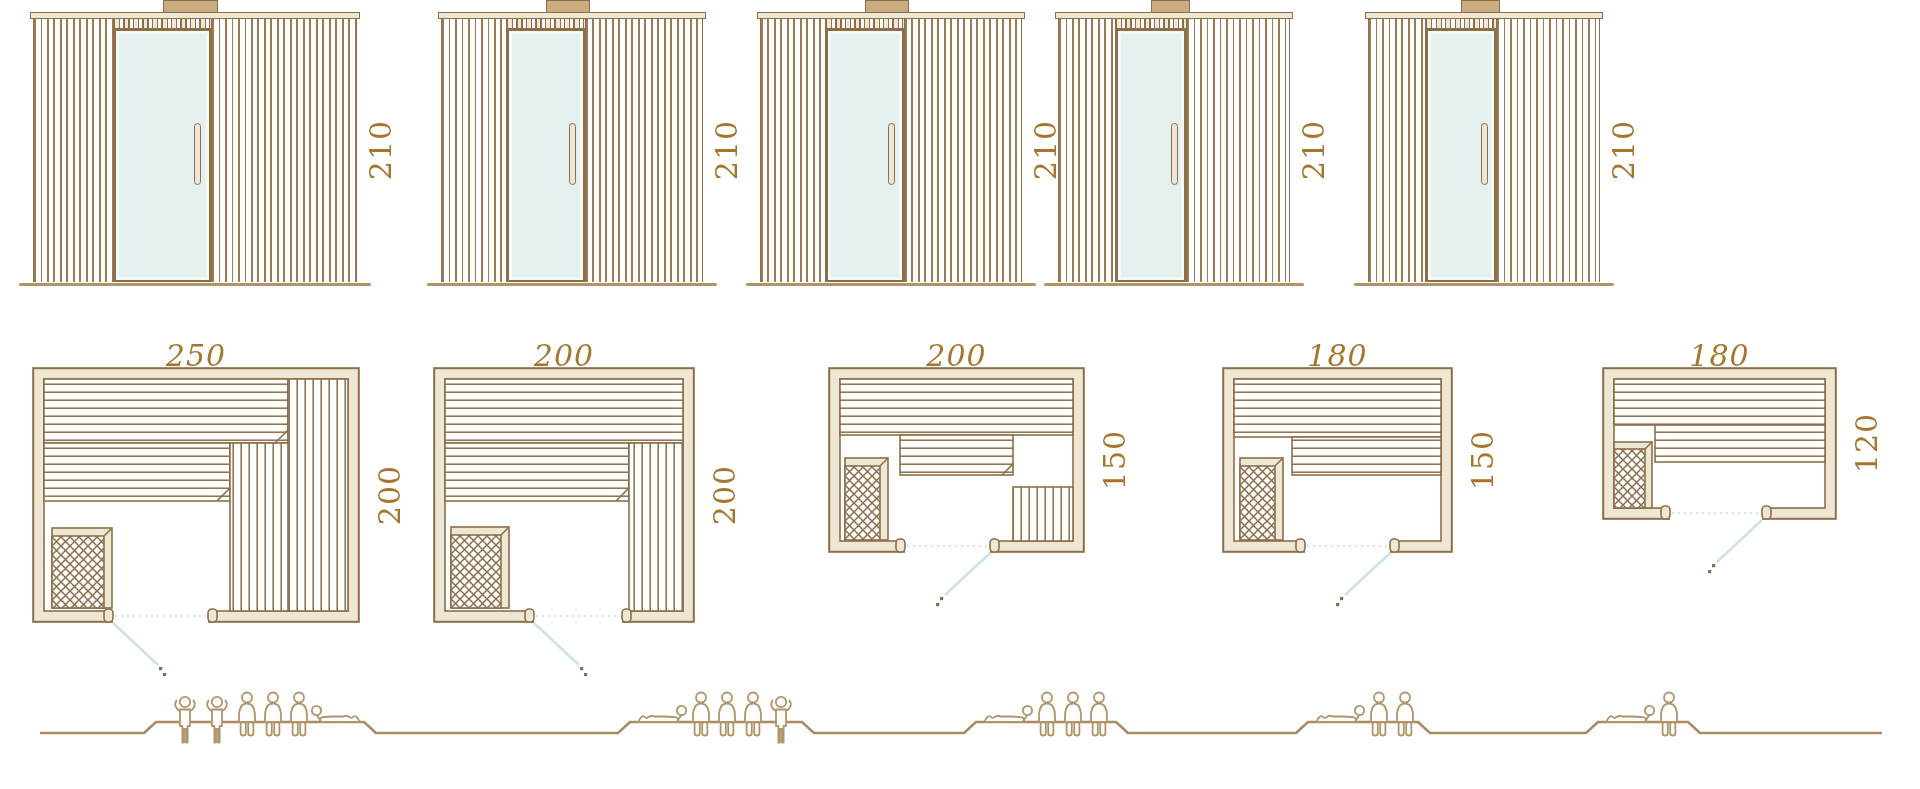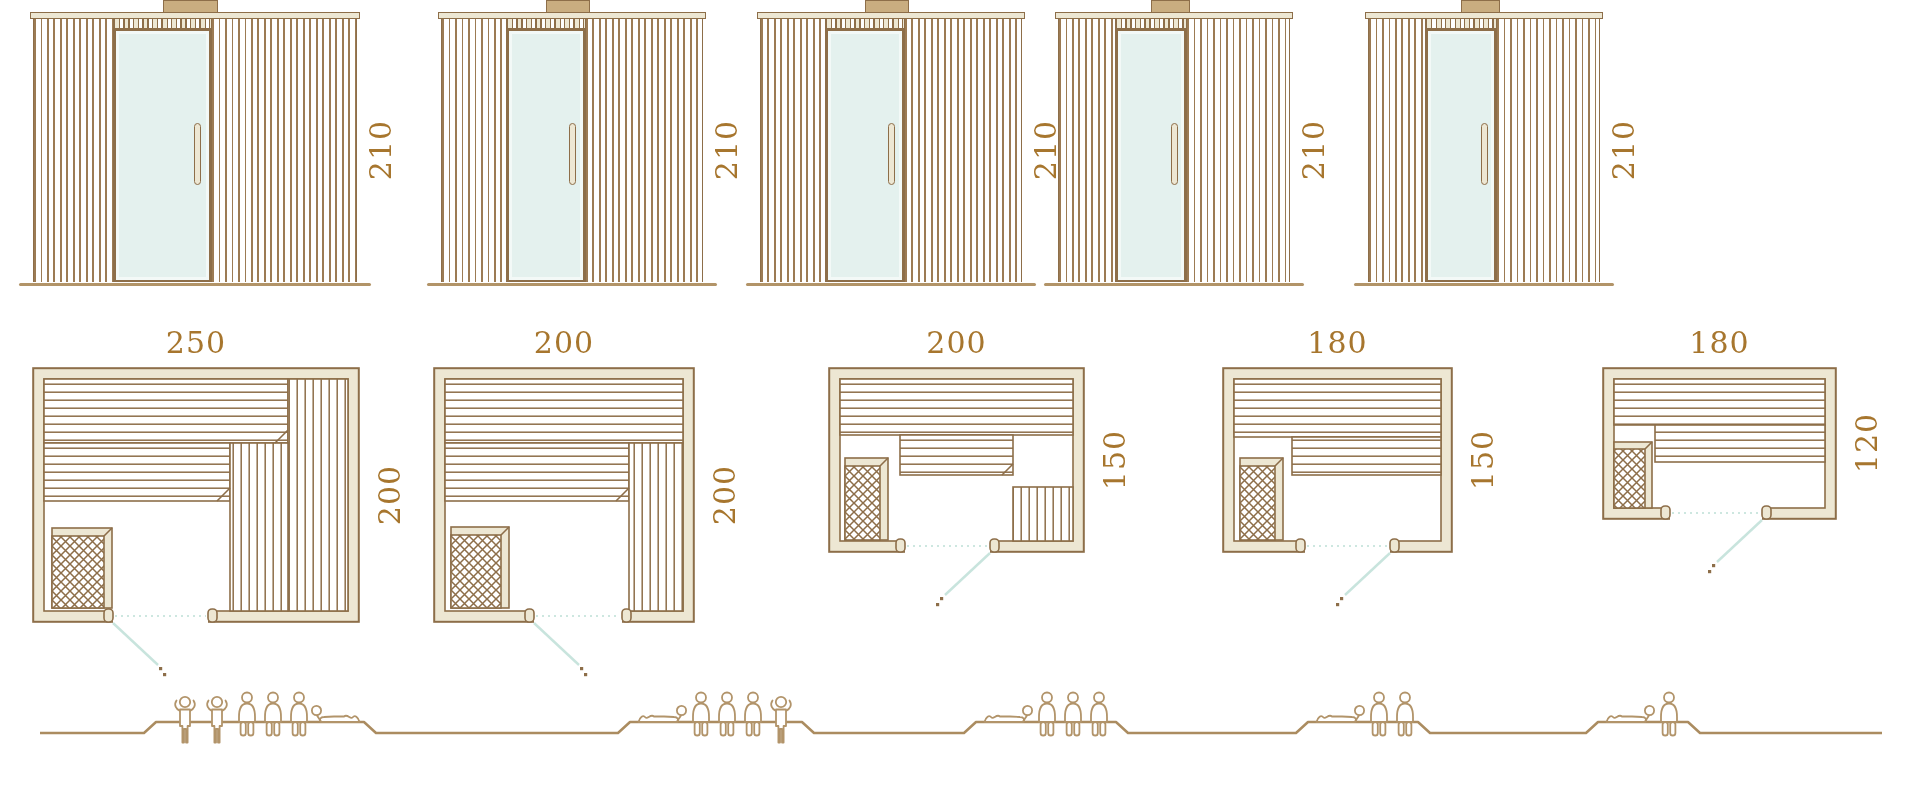--- a/index.html
+++ b/index.html
@@ -21,21 +21,21 @@
           repeating-linear-gradient(90deg,#8d6e49 0 1.3px,#ede7d3 1.3px 5px,#8d6e49 5px 6.3px,#fff 6.3px 9.5px);
           box-sizing:border-box;}
   .glass{position:absolute;top:10px;left:0;right:0;bottom:0;background:#e4f1ee;
          border:2px solid #8d6e49;box-shadow:inset 0 0 0 3px rgba(255,255,255,.55);box-sizing:border-box;}
   .handle{position:absolute;right:9%;top:37%;width:7px;height:25%;border:1.8px solid #8d6e49;
           border-radius:4px;background:#ede7d3;box-sizing:border-box;}
   .gline{position:absolute;top:283px;height:3px;background:#b29468;border-radius:2px;}
   
   .dim{position:absolute;font-size:30px;color:#a7762e;letter-spacing:1px;text-align:center;}
   .dim-rot{width:70px;height:32px;line-height:32px;transform:rotate(-90deg);}
-  .dim-w{top:327px;height:32px;line-height:32px;}
+  .dim-w{top:340px;height:32px;line-height:32px;font-style:italic;}
   
   .plan{position:absolute;}
   .wallbox{fill:#ede7d3;stroke:#8d6e49;stroke-width:2;}
   .inner{fill:#fff;stroke:#8d6e49;stroke-width:1.6;}
   .hh{fill:url(#hH);stroke:#8d6e49;stroke-width:1.6;}
   .hv{fill:url(#hV);stroke:#8d6e49;stroke-width:1.6;}
   .hx{fill:url(#hX);stroke:#8d6e49;stroke-width:1.6;}
   .rim{fill:#ede7d3;stroke:#8d6e49;stroke-width:1.6;}
   .ln{stroke:#8d6e49;stroke-width:1.6;}
   .capend{fill:#ede7d3;stroke:#8d6e49;stroke-width:1.6;}

